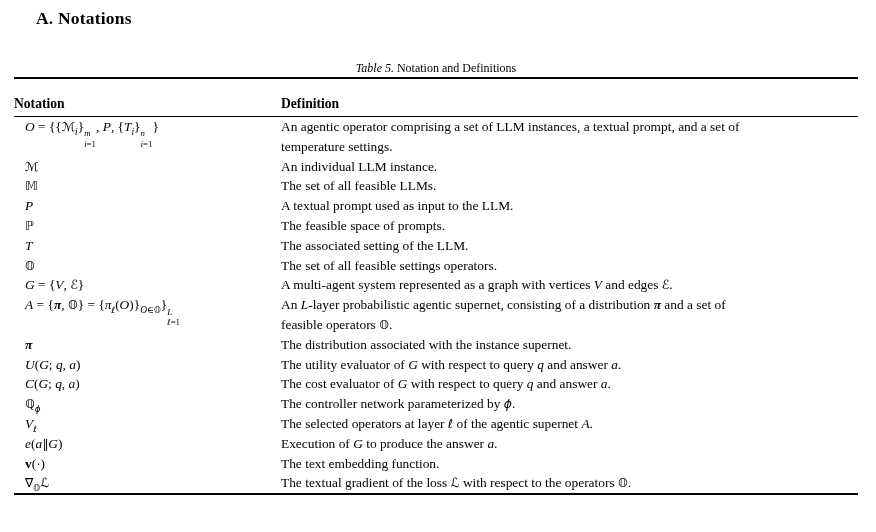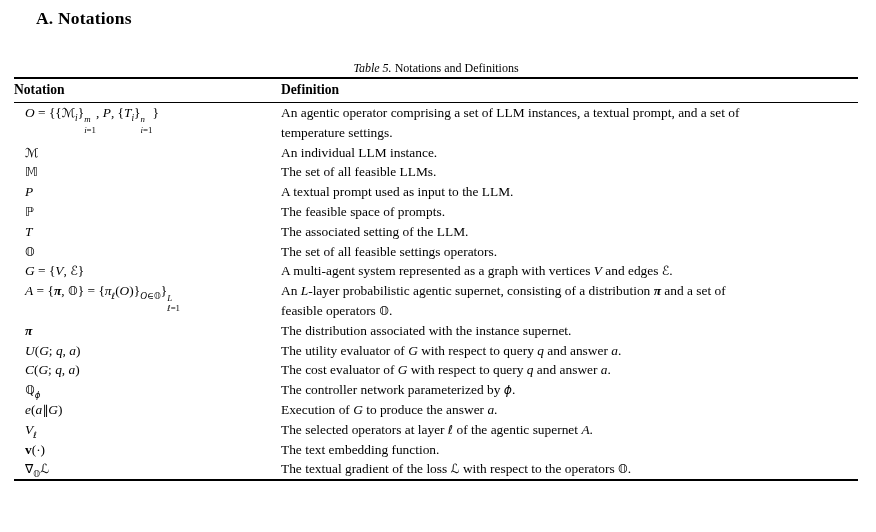--- a/index.html
+++ b/index.html
@@ -24,21 +24,21 @@
 
   table.notations-table {
     position:absolute; left:14px; top:77px; width:844px;
     border-collapse:collapse; table-layout:fixed;
     border-top:2.3px solid #000; border-bottom:2.3px solid #000;
     font-size:13.4px;
   }
   table.notations-table th {
     font-weight:700; text-align:left; font-size:13.6px;
     border-bottom:1.4px solid #000;
-    padding:1px 0 2px 0; line-height:20px;
+    padding:15px 0 2px 0; line-height:20px;
     white-space:nowrap;
   }
   th.col-notation, td.notation-cell { width:267px; padding-left:11px; }
   td {
     vertical-align:top; line-height:19.8px;
     white-space:nowrap; overflow:visible;
   }
 
   sub, sup { font-size:0.7em; line-height:0; }
   
@@ -54,21 +54,21 @@
 </style>
 </head>
 <body>
 
 <div class="page">
 
   <div class="section-heading">A. Notations</div>
 
   <div class="table-caption">
     <span class="cap-label">Table 5.</span>
-    <span>Notations and Definitions</span>
+    <span>Notation and Definitions</span>
   </div>
 
   <table class="notations-table">
     <thead>
       <tr>
         <th class="col-notation">Notation</th>
         <th class="col-definition">Definition</th>
       </tr>
     </thead>
     <tbody>
@@ -127,26 +127,26 @@
         </tr>
         <tr>
           <td class="notation-cell"><i>C</i>(<i>G</i>; <i>q</i>, <i>a</i>)</td>
           <td class="definition-cell">The cost evaluator of <i>G</i> with respect to query <i>q</i> and answer <i>a</i>.</td>
         </tr>
         <tr>
           <td class="notation-cell"><span class="bb">ℚ</span><sub><i class="u">ϕ</i></sub></td>
           <td class="definition-cell">The controller network parameterized by <i class="u">ϕ</i>.</td>
         </tr>
         <tr>
+          <td class="notation-cell"><i>V</i><sub><span class="u">ℓ</span></sub></td>
+          <td class="definition-cell">The selected operators at layer <span class="u">ℓ</span> of the agentic supernet <i>A</i>.</td>
+        </tr>
+        <tr>
           <td class="notation-cell"><i>e</i>(<i>a</i><span class="u">∥</span><i>G</i>)</td>
           <td class="definition-cell">Execution of <i>G</i> to produce the answer <i>a</i>.</td>
-        </tr>
-        <tr>
-          <td class="notation-cell"><i>V</i><sub><span class="u">ℓ</span></sub></td>
-          <td class="definition-cell">The selected operators at layer <span class="u">ℓ</span> of the agentic supernet <i>A</i>.</td>
         </tr>
         <tr>
           <td class="notation-cell"><b>v</b>(·)</td>
           <td class="definition-cell">The text embedding function.</td>
         </tr>
         <tr>
           <td class="notation-cell"><span class="u">∇</span><sub><span class="bb">𝕆</span></sub><span class="u">ℒ</span></td>
           <td class="definition-cell">The textual gradient of the loss <span class="u">ℒ</span> with respect to the operators <span class="bb">𝕆</span>.</td>
         </tr>
       </tbody>

